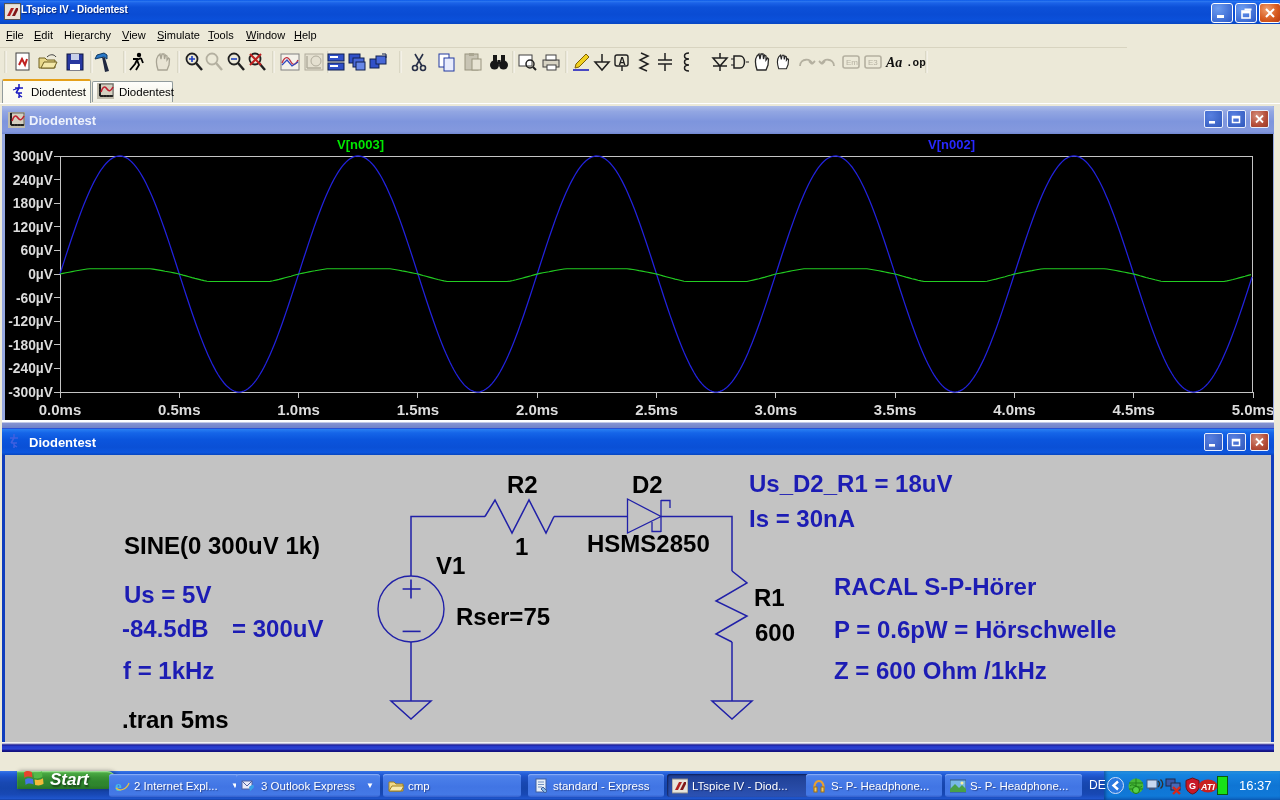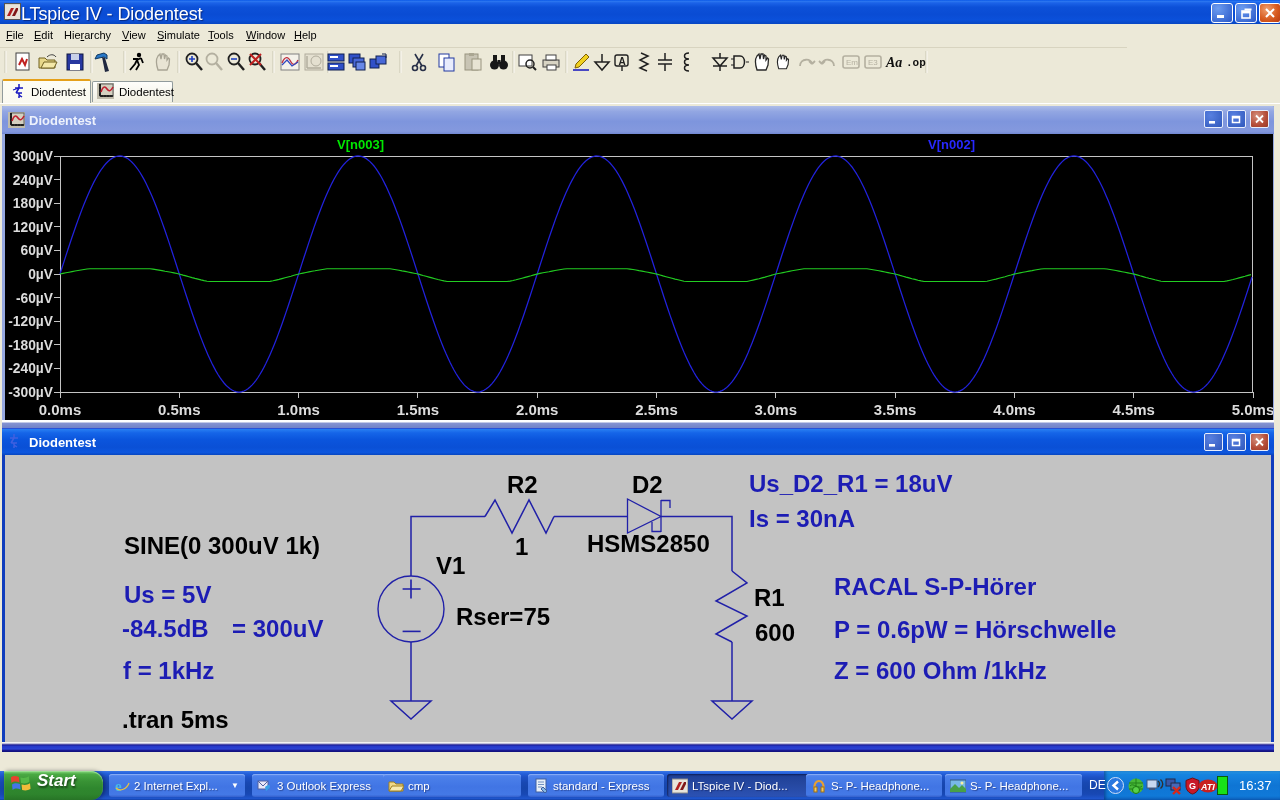--- a/index.html
+++ b/index.html
@@ -1,20 +1,20 @@
 <!DOCTYPE html>
 <html><head><meta charset="utf-8"><style>
 *{margin:0;padding:0;box-sizing:border-box}
 html,body{width:1280px;height:800px;overflow:hidden}
 body{font-family:"Liberation Sans",sans-serif;background:#ece9d8;position:relative}
 .abs{position:absolute}
 
 #titlebar{left:0;top:0;width:1280px;height:24px;background:linear-gradient(180deg,#0a59e8 0%,#2a75ef 6%,#1b63e8 12%,#0c50d8 30%,#0a4cd4 60%,#0b50da 82%,#0846c2 100%);}
 #titlebar .ticon{left:4px;top:3px;width:17px;height:17px;background:#d8d4c8;border:1px solid #555;display:flex;align-items:center;justify-content:center}
-#titlebar .ttext{left:21px;top:4px;color:#fff;font-size:18px;font-weight:normal;letter-spacing:-0.1px;text-shadow:1px 1px 1px rgba(0,0,40,.5)}
+#titlebar .ttext{left:21px;top:4px;color:#fff;font-size:10px;font-weight:bold;letter-spacing:-0.1px;text-shadow:1px 1px 1px rgba(0,0,40,.5)}
 .wbtn{width:22px;height:20px;border-radius:3px;border:1px solid #fff;display:flex;align-items:center;justify-content:center;color:#fff;font-size:12px;font-weight:bold}
 .wbtn.min{background:radial-gradient(circle at 30% 25%,#6c9cf0,#2a58c8)}
 .wbtn.max{background:radial-gradient(circle at 30% 25%,#6c9cf0,#2a58c8)}
 .wbtn.cls{background:radial-gradient(circle at 35% 30%,#f0a070,#d85c20 55%,#b83a10)}
 
 #menubar{left:0;top:24px;width:1127px;height:24px;background:#ece9d8;border-bottom:1px solid #d8d4c0;font-size:11px;color:#000}
 #menubar span{display:inline-block}
 u{text-decoration:underline}
 
 #toolbar{left:0;top:48px;width:1280px;height:28px;background:#ece9d8}
@@ -33,21 +33,21 @@
 .cbtn.min,.cbtn.max{background:radial-gradient(circle at 32% 28%,#5880e0,#3058bc)}
 .cbtn.cls{background:radial-gradient(circle at 35% 30%,#d4907e,#b44c38 60%,#993a28)}
 
 #schwin{left:2px;top:326px;width:1272px;height:322px;border:3px solid #0f3dbd;background:#c3c3c3}
 #schtitle{left:2px;top:324px;width:1272px;height:27px;border-top:1px solid #2a52d8;background:linear-gradient(180deg,#2a80f2 0%,#1565e8 15%,#0b55dd 40%,#0a50d6 70%,#0d56de 90%,#0846c0 100%)}
 #schtitle .wtext{left:27px;top:6px;font-size:13px;font-weight:bold;color:#fff}
 
 #statusstrip{left:0;top:755px;width:1280px;height:16px;background:#ece9d8}
 
 #taskbar{left:0;top:771px;width:1280px;height:29px;background:linear-gradient(180deg,#3a77e8 0%,#2460da 9%,#1d50c4 22%,#1848b2 40%,#1545ac 60%,#1848b4 80%,#1f55cc 95%,#1340a4 100%)}
-#startbtn{left:4px;top:771px;width:99px;height:29px;background:linear-gradient(180deg,#7fd476 0%,#4aa943 12%,#399335 35%,#2f872e 60%,#2e842d 80%,#277426 100%);border-radius:0 12px 12px 0;box-shadow:inset 0 1px 1px #9fe096, 2px 0 4px rgba(0,0,20,.4);display:flex;align-items:flex-start}
+#startbtn{left:17px;top:771px;width:99px;height:18px;background:linear-gradient(180deg,#7fd476 0%,#4aa943 12%,#399335 35%,#2f872e 60%,#2e842d 80%,#277426 100%);border-radius:0 12px 12px 0;box-shadow:inset 0 1px 1px #9fe096, 2px 0 4px rgba(0,0,20,.4);display:flex;align-items:center}
 #startbtn .stext{color:#fff;font-size:17px;font-weight:bold;font-style:italic;text-shadow:1px 2px 2px rgba(0,0,0,.5);margin-left:3px}
 .tbtn{position:absolute;top:774px;height:23px;background:linear-gradient(180deg,#638ff0 0%,#4b80ea 12%,#4175e4 55%,#4479e6 90%,#3560cc 100%);border-radius:3px;box-shadow:inset 0 1px 0 #84aaf5;display:flex;align-items:center;color:#fff;font-size:11.5px;white-space:nowrap;overflow:hidden}
 .tbtn.active{background:linear-gradient(180deg,#1d3f96 0%,#25479f 40%,#2c52b4 100%);box-shadow:inset 1px 1px 2px rgba(0,0,30,.55)}
 #tray{left:1104px;top:771px;width:176px;height:29px;background:linear-gradient(180deg,#2a9ceb 0%,#1684e0 12%,#0f75d4 50%,#1079d8 85%,#0d66c4 100%);box-shadow:inset 2px 0 3px rgba(0,0,60,.35)}
 </style></head>
 <body>
 <div class="abs" id="titlebar">
   <div class="abs ticon">
       <svg width="15" height="14">
         <rect x="0" y="0" width="15" height="14" fill="#e8e4da"></rect>
@@ -443,21 +443,21 @@
     <span class="stext">Start</span>
   </div>
 <div class="abs tbtn" style="left:109px;width:136px">
     <svg width="16" height="16" style="margin-left:5px;flex:none">
       <text x="1" y="13" font-size="15" font-weight="bold" fill="#48b8e8" font-family="Liberation Serif">e</text>
       <path d="M2 10 C6 14 13 11 15 5" stroke="#e8c040" stroke-width="1.3" fill="none"></path>
     </svg>
     <span style="margin-left:4px;text-shadow:1px 1px 1px rgba(0,0,40,.4)">2 Internet Expl...</span>
     <span style="margin-left:auto;margin-right:6px;font-size:8px">▼</span>
   </div>
-<div class="abs tbtn" style="left:252px;width:144px">
+<div class="abs tbtn" style="left:236px;width:144px">
     <svg width="16" height="16" style="margin-left:5px;flex:none">
       <rect x="1" y="3" width="10" height="8" fill="#e8e8f8" stroke="#5060a0"></rect>
       <path d="M1 3 L6 8 L11 3" stroke="#5060a0" fill="none"></path>
       <path d="M8 9 C14 4 15 10 9 13 Z" fill="#38a0e8"></path>
     </svg>
     <span style="margin-left:4px;text-shadow:1px 1px 1px rgba(0,0,40,.4)">3 Outlook Express</span>
     <span style="margin-left:auto;margin-right:6px;font-size:8px">▼</span>
   </div>
 <div class="abs tbtn" style="left:383px;width:138px">
     <svg width="16" height="16" style="margin-left:5px;flex:none">

